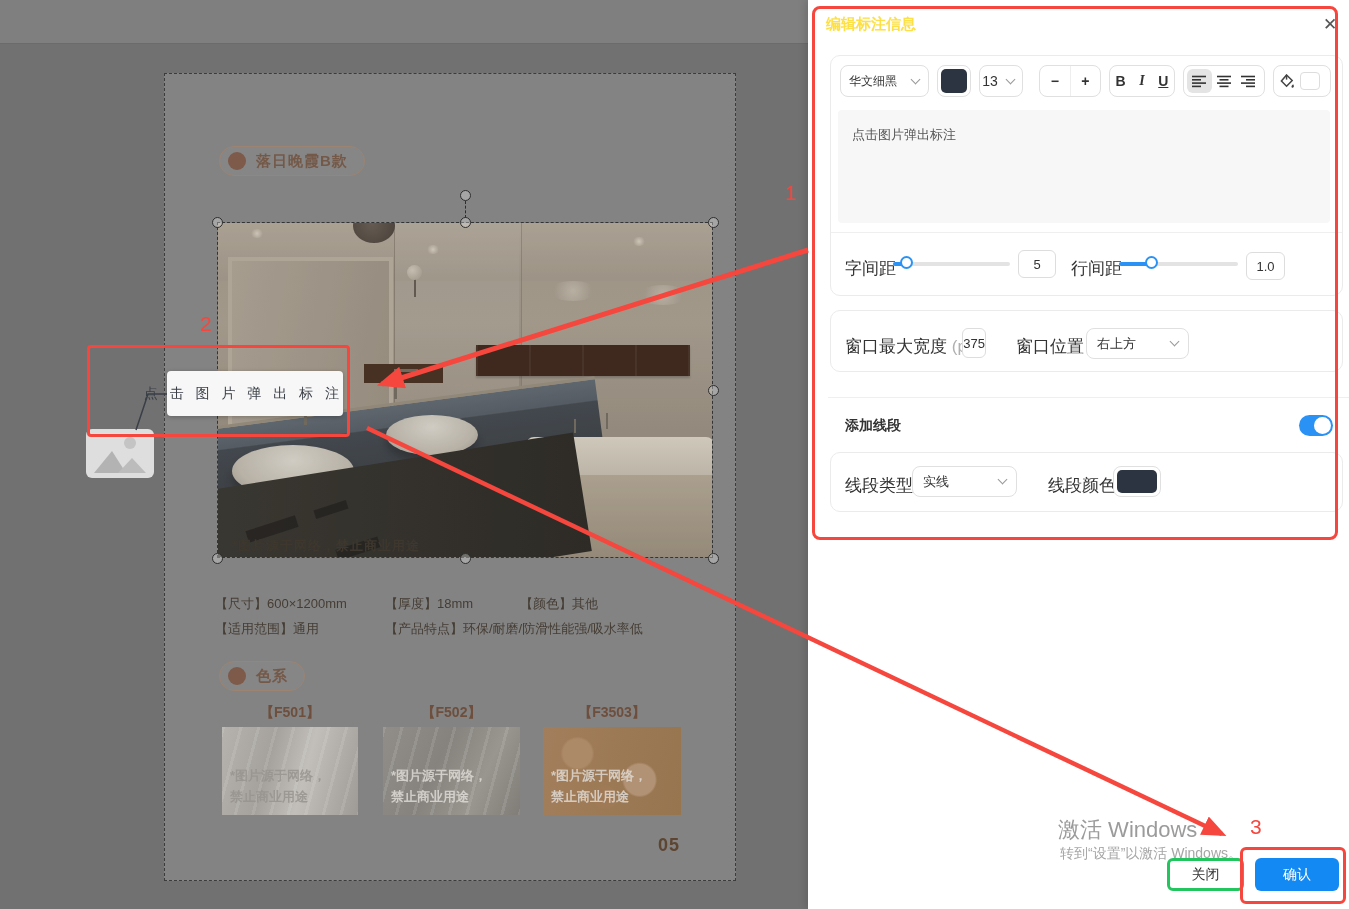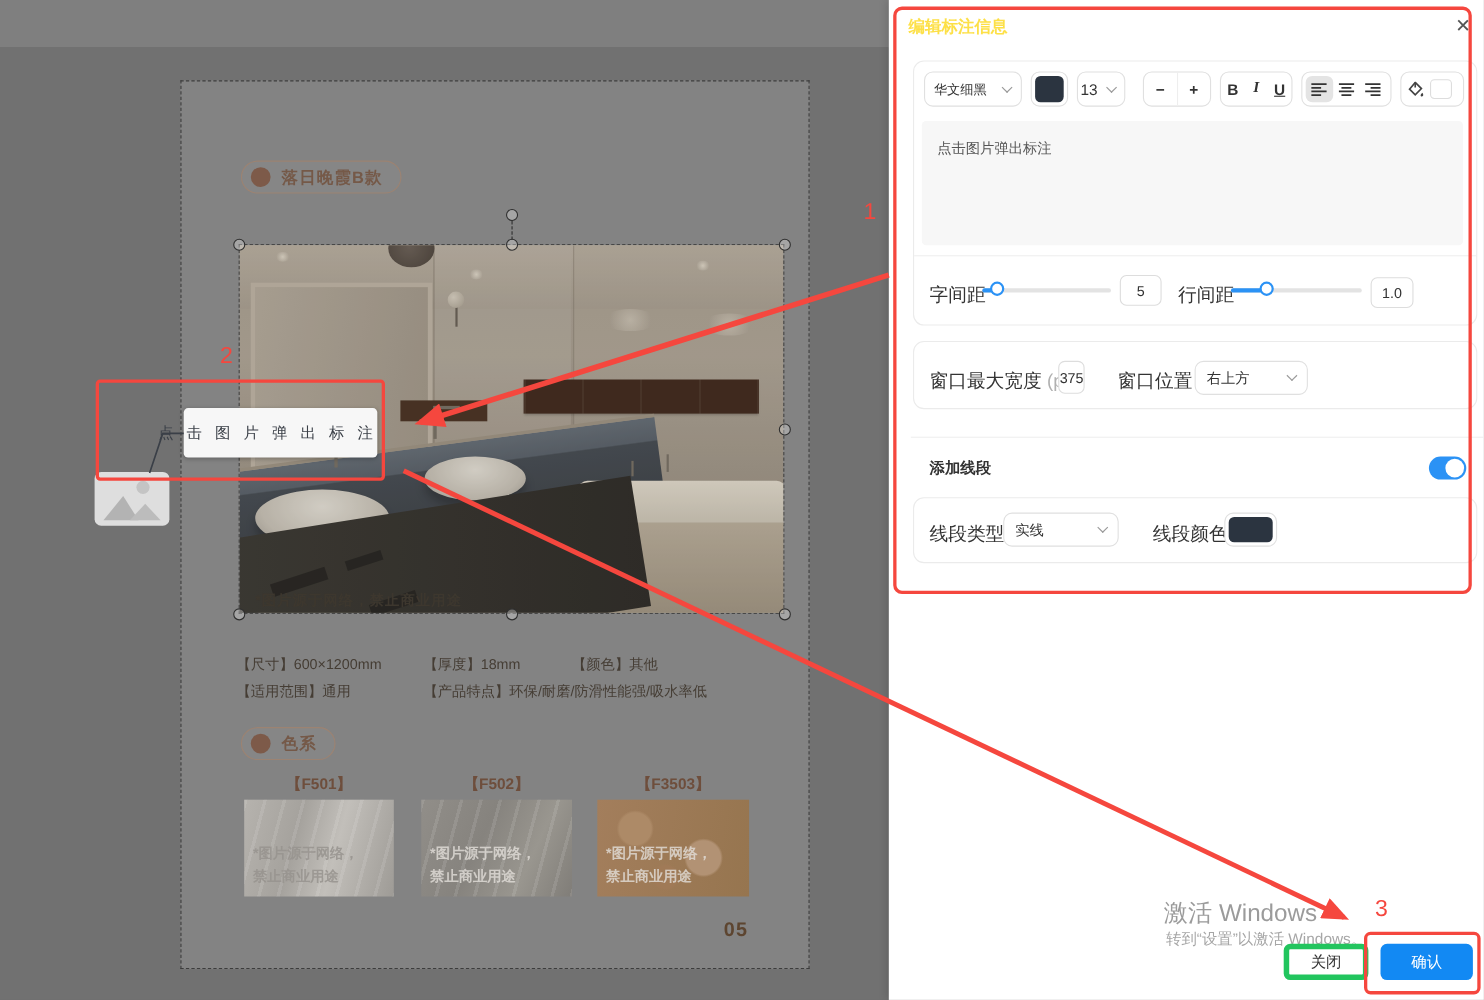--- a/index.html
+++ b/index.html
@@ -75,21 +75,21 @@
   .hdiv { position:absolute; height:1px; background:#efefef; }
   .track { position:absolute; height:4px; border-radius:2px; background:#e3e3e3; }
   .tfill { position:absolute; left:0; top:0; height:4px; border-radius:2px; background:#2b92f5; }
   .thandle { position:absolute; width:13px; height:13px; border-radius:50%; background:#fff; border:2.5px solid #2b92f5; top:-6px; }
   .numbox { position:absolute; width:38px; height:28px; border:1px solid #ddd; border-radius:6px; text-align:center; font-size:13px; color:#333; font-family:inherit; background:#fff; }
   #toggle { left:1299px; top:415px; width:34px; height:21px; border-radius:11px; background:#2b92f5; }
   #toggle .knob { position:absolute; right:2px; top:2px; width:17px; height:17px; border-radius:50%; background:#fff; }
   .wm1 { left:1058px; top:815px; font-size:22px; color:#9b9b9b; }
   .wm2 { left:1060px; top:845px; font-size:14px; color:#a6a6a6; }
   .btn { position:absolute; height:33px; border-radius:6px; display:flex; align-items:center; justify-content:center; font-size:14px; cursor:pointer; }
-  #btn-close { left:1167px; top:858px; width:77px; background:#fff; border:5px solid #22c55e; color:#333; }
+  #btn-close { left:1167px; top:858px; width:77px; background:#fff; border:3px solid #22c55e; color:#333; }
   #btn-confirm { left:1255px; top:858px; width:84px; background:#1289f3; color:#fff; }
 
   
   .tb { position:absolute; top:65px; height:32px; border:1px solid #e0e0e0; border-radius:8px; background:#fff; display:flex; align-items:center; }
   .tb .cell { height:100%; display:flex; align-items:center; justify-content:center; font-size:14px; color:#333; }
   .alsel { background:#e4e4e4; border-radius:6px; }
 
   
   .redrect { position:absolute; border:3px solid #f5473e; z-index:120; pointer-events:none; }
   .rednum { position:absolute; color:#f5473e; font-size:21px; font-weight:500; z-index:130; }

